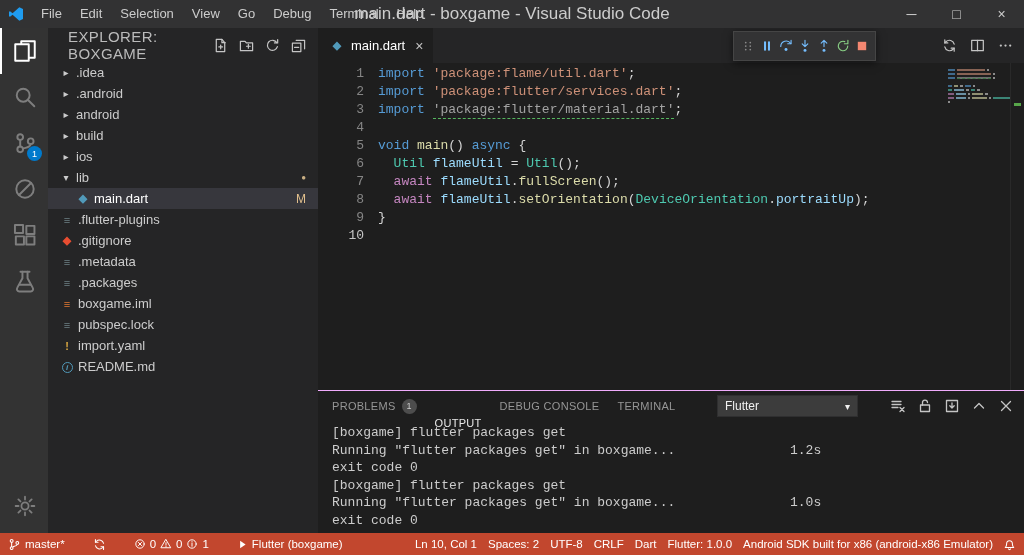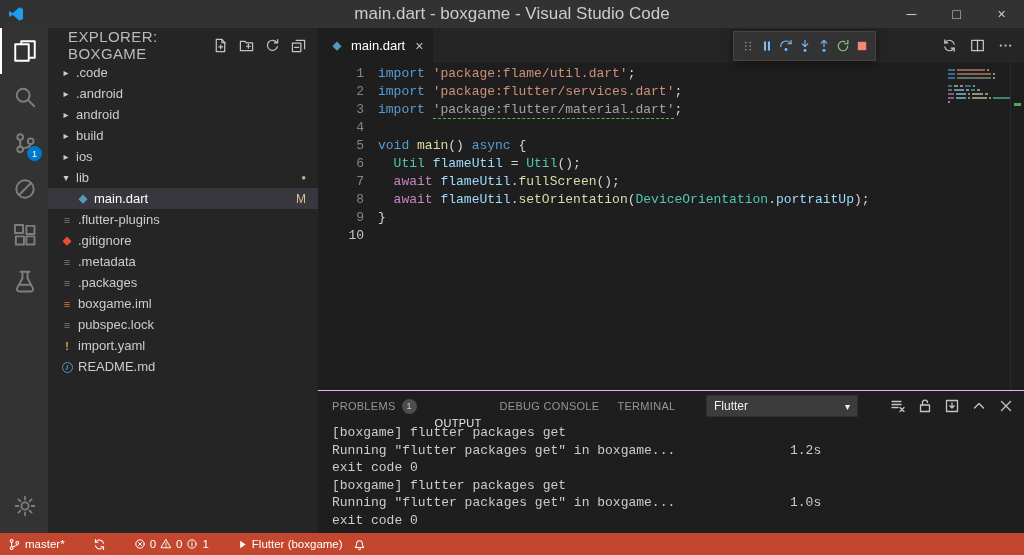--- a/index.html
+++ b/index.html
@@ -65,21 +65,21 @@
   .mm-tk{height:2px;background:currentColor;opacity:.6;margin-right:2px;display:inline-block;flex:none;}
   .overview-ruler{position:absolute;top:0;right:0;width:14px;height:100%;background:#1E1E1E;border-left:1px solid rgba(255,255,255,.05);}
   .ruler-mark{position:absolute;right:3px;top:40px;width:7px;height:3px;background:#57A64A;}
 
   
   .panel{height:143px;flex:none;border-top:1px solid #f0abfc;display:flex;flex-direction:column;background:#1E1E1E;}
   .panel-header{height:30px;flex:none;display:flex;align-items:center;padding:0 8px 0 14px;gap:18px;}
   .p-tab{font-size:11px;color:#969696;display:flex;align-items:center;gap:6px;letter-spacing:.3px;cursor:pointer;}
   .p-tab.active{color:#E7E7E7;margin-top:34px;}
   .p-badge{background:#4D4D4D;color:#CCCCCC;font-size:9px;min-width:15px;height:15px;border-radius:8px;display:inline-flex;align-items:center;justify-content:center;padding:0 4px;}
-  .channel-select{margin-left:auto;width:152px;height:22px;background:#3C3C3C;border:1px solid #2f2f30;color:#F0F0F0;font-size:12px;display:flex;align-items:center;justify-content:space-between;padding:0 7px;cursor:pointer;}
+  .channel-select{margin-left:auto;width:141px;height:22px;background:#3C3C3C;border:1px solid #2f2f30;color:#F0F0F0;font-size:12px;display:flex;align-items:center;justify-content:space-between;padding:0 7px;cursor:pointer;}
   .p-actions{display:flex;align-items:center;gap:7px;color:#C5C5C5;margin-left:12px;}
   .p-act{width:20px;height:20px;display:flex;align-items:center;justify-content:center;cursor:pointer;}
   .panel-content{flex:1;font-family:"Liberation Mono",monospace;font-size:13px;line-height:17.5px;color:#CCCCCC;padding:3px 0 0 14px;position:relative;overflow:hidden;}
   .out-line{position:relative;height:17.5px;white-space:pre;}
   .out-time{position:absolute;left:458px;top:0;}
 
   
   .statusbar{position:absolute;left:0;bottom:0;width:1024px;height:22px;display:flex;align-items:center;color:#FFFFFF;font-size:11.5px;padding:0 8px;gap:10px;overflow:hidden;}
   .sb-left{display:flex;gap:28px;flex:none;}
   .sb-right{margin-left:auto;display:flex;align-items:center;gap:11px;white-space:nowrap;}
@@ -90,20 +90,30 @@
 <body>
 
 <div class="window">
 
   <div class="titlebar">
     <div class="vs-logo">
       <svg width="16" height="16" viewBox="0 0 16 16">
           <path fill="#1F9CF0" d="M11.3 1.2L4.6 7.3 2 5.3l-1 .5v4.4l1 .5 2.6-2 6.7 6.1 3.7-1.8V3z"></path>
         </svg>
     </div>
+    <div class="menubar">
+        <div class="menu-item">File</div>
+        <div class="menu-item">Edit</div>
+        <div class="menu-item">Selection</div>
+        <div class="menu-item">View</div>
+        <div class="menu-item">Go</div>
+        <div class="menu-item">Debug</div>
+        <div class="menu-item">Terminal</div>
+        <div class="menu-item">Help</div>
+      </div>
     <div class="tb-title">main.dart - boxgame - Visual Studio Code</div>
     <div class="win-controls">
       <div class="win-btn">─</div>
       <div class="win-btn">□</div>
       <div class="win-btn">×</div>
     </div>
   </div>
 
   <div class="body">
 
@@ -217,21 +227,21 @@
                   <path d="M5.5 2.5h9v9"></path>
                   <path d="M3.8 10h4.4"></path>
                 </svg>
               </span>
             </span>
           </span>
       </div>
       <div class="tree">
           <div class="tree-row" style="padding-left:10px">
             <span class="chev">▸</span>
-            <span class="tree-label">.code</span>
+            <span class="tree-label">.idea</span>
           </div>
           <div class="tree-row" style="padding-left:10px">
             <span class="chev">▸</span>
             <span class="tree-label">.android</span>
           </div>
           <div class="tree-row" style="padding-left:10px">
             <span class="chev">▸</span>
             <span class="tree-label">android</span>
           </div>
           <div class="tree-row" style="padding-left:10px">
@@ -574,20 +584,29 @@
       </div>
       <div class="sb-item">
         <span class="ic">
             <svg width="11" height="11" viewBox="0 0 16 16" fill="none" stroke="currentColor" stroke-width="1.3" stroke-linecap="round" stroke-linejoin="round">
               <path d="M4.5 2.5l8 5.5-8 5.5z" fill="currentColor" stroke="none"></path>
             </svg>
           </span>
         <span>Flutter (boxgame)</span>
       </div>
     </div>
+    <div class="sb-right">
+        <div class="sb-item">Ln 10, Col 1</div>
+        <div class="sb-item">Spaces: 2</div>
+        <div class="sb-item">UTF-8</div>
+        <div class="sb-item">CRLF</div>
+        <div class="sb-item">Dart</div>
+        <div class="sb-item">Flutter: 1.0.0</div>
+        <div class="sb-item">Android SDK built for x86 (android-x86 Emulator)</div>
+      </div>
     <div class="sb-item">
       <span class="ic">
           <svg width="13" height="13" viewBox="0 0 16 16" fill="none" stroke="currentColor" stroke-width="1.3" stroke-linecap="round" stroke-linejoin="round">
             <path d="M2.8 11.8h10.4c-1-.9-1.6-1.9-1.6-4.2 0-2.4-1.1-4.2-3.6-4.2S4.4 5.2 4.4 7.6c0 2.3-.6 3.3-1.6 4.2z"></path>
             <path d="M6.7 13.4a1.4 1.4 0 0 0 2.6 0"></path>
           </svg>
         </span>
     </div>
   </div>
 

